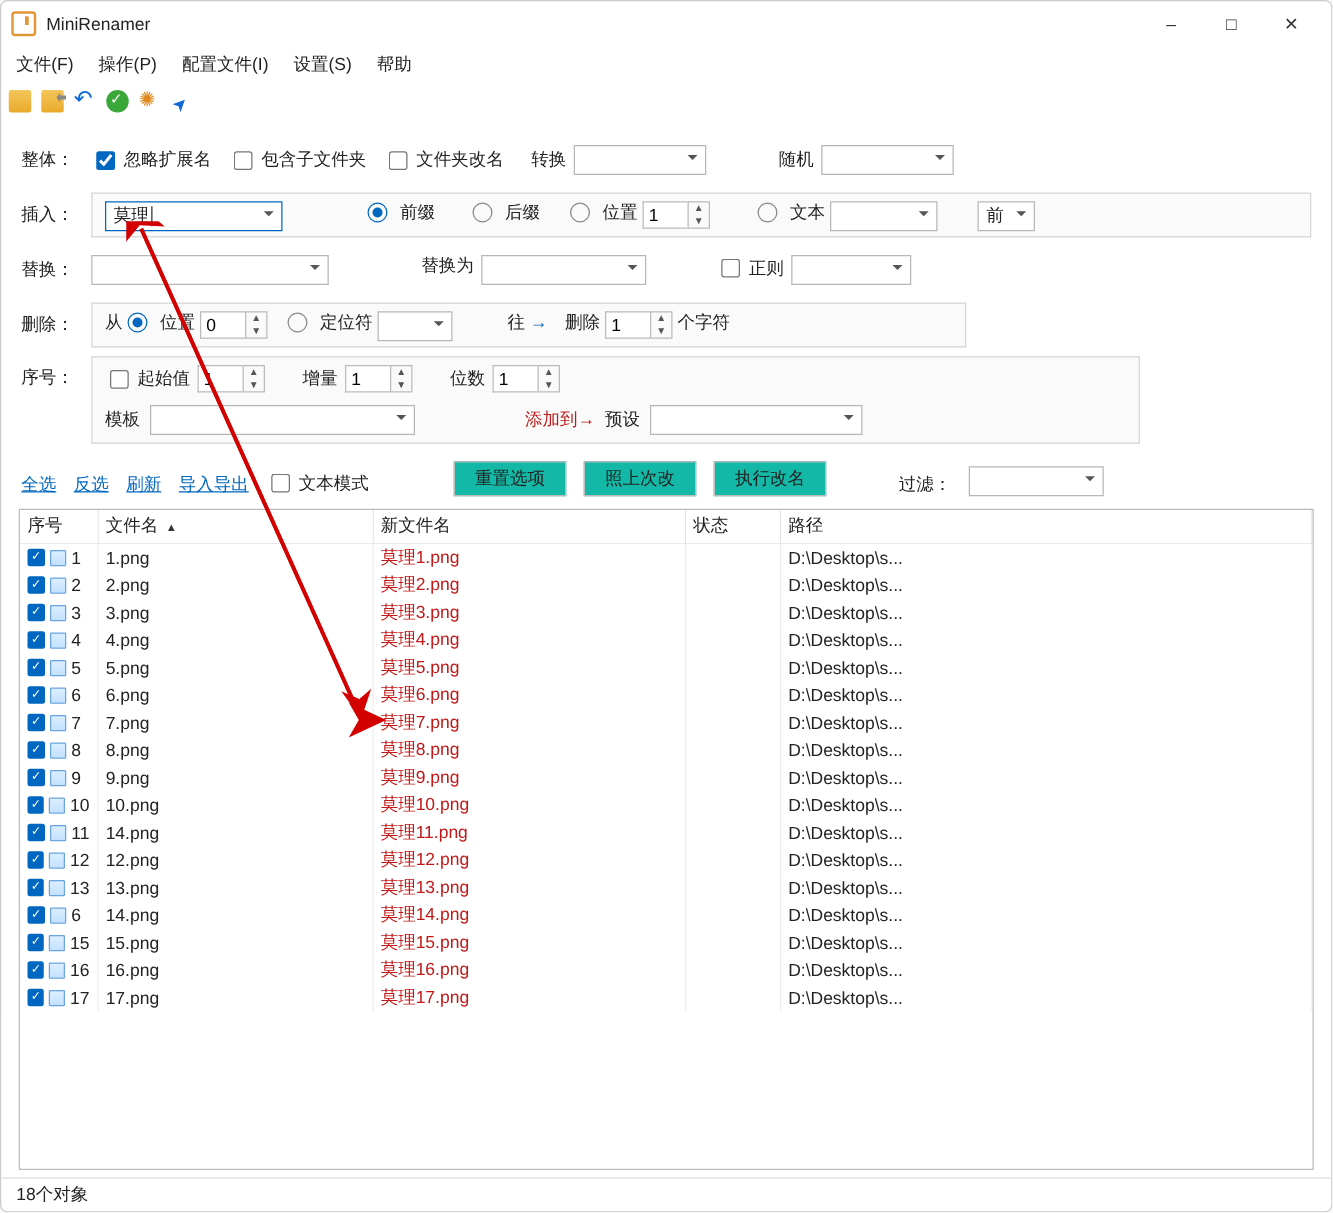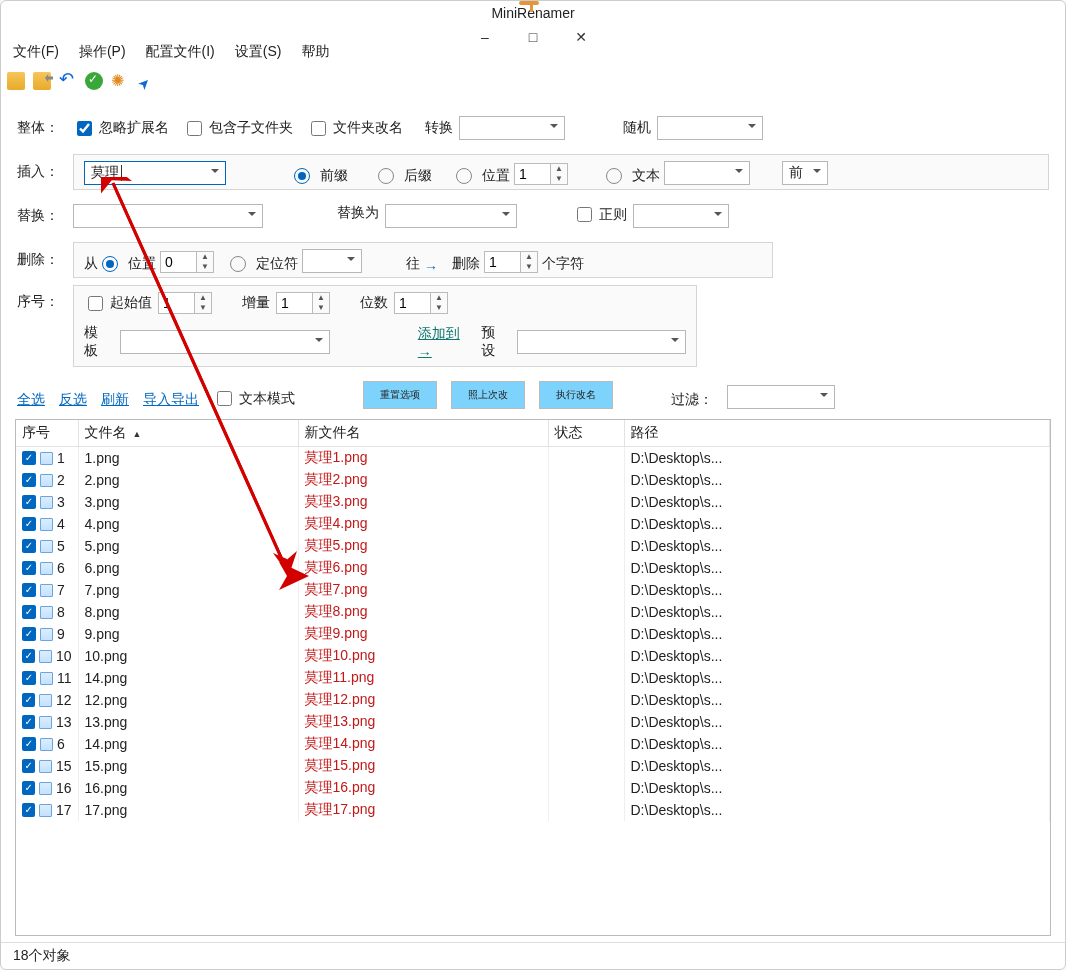--- a/index.html
+++ b/index.html
@@ -1,18 +1,18 @@
 <!DOCTYPE html>
 <html><head>
 <meta charset="utf-8">
 <style>
   * { box-sizing: border-box; font-family: "Microsoft YaHei", "Segoe UI", sans-serif; }
   body { margin: 0; width: 1066px; height: 970px; background: #f8f8f8; overflow: hidden; font-size: 14px; color: #222; position: relative; }
   .window { width: 1066px; height: 970px; background: #fff; border: 1px solid #ccc; border-radius: 6px; display: flex; flex-direction: column; position: relative; }
-  .titlebar { height: 36px; display: flex; align-items: center; padding: 0 8px; flex-direction: column; }
+  .titlebar { height: 36px; display: flex; align-items: center; padding: 0 8px; }
   .titlebar .app-icon { width: 20px; height: 20px; background: #fff; border: 2px solid #e2973a; border-radius: 3px; margin-right: 8px; position: relative; }
   .titlebar .app-icon::after { content: ""; position: absolute; top: 2px; right: 2px; width: 7px; height: 7px; background: #e2973a; transform: rotate(45deg); clip-path: polygon(0 30%, 70% 100%, 100% 70%, 30% 0); }
   .titlebar .title { flex: 1; font-size: 14px; }
   .titlebar .winctrl { display: flex; }
   .titlebar .winctrl span { width: 48px; height: 32px; display: inline-flex; align-items: center; justify-content: center; font-size: 14px; color: #333; cursor: default; }
   .menubar { height: 30px; display: flex; align-items: center; padding: 0 12px; gap: 20px; color: #222; }
   .menubar span { cursor: default; }
   .toolbar { height: 28px; display: flex; align-items: center; padding: 0 6px; gap: 8px; }
   .toolbar .ti { width: 18px; height: 18px; display: inline-block; }
   .ti.folder { background: linear-gradient(#f5c65a,#e9aa2b); border-radius: 2px; }
@@ -23,38 +23,38 @@
   .ti.check { background:#3aa73a; border-radius:50%; position: relative; }
   .ti.check::after { content:"✓"; color:#fff; font-size:12px; position:absolute; top:0; left:3px; }
   .ti.gear { color:#e08a1e; }
   .ti.gear::after { content:"✺"; font-size:16px; display:block; line-height:18px; }
   .ti.pin { color:#1069d6; }
   .ti.pin::after { content:"➤"; font-size:14px; display:block; transform: rotate(-45deg); line-height:18px; }
   .form-area { padding: 14px 16px 8px 16px; }
   .row { display: flex; align-items: center; min-height: 38px; }
   .row .lab { width: 56px; color: #222; }
   .row .content { flex: 1; }
-  .panel { border: 1px solid #d5d5d5; background: #fafafa; padding: 6px 10px; display: flex; align-items: flex-end; flex-wrap: wrap; gap: 4px; }
+  .panel { border: 1px solid #d5d5d5; background: #fafafa; padding: 6px 10px; display: flex; align-items: flex-start; flex-wrap: wrap; gap: 4px; }
   .combo, select.combo { height: 24px; border: 1px solid #b7b7b7; background: #fff; font-size: 14px; padding: 0 22px 0 6px; position: relative; display: inline-flex; align-items: center; }
   .combo.drop::after { content:""; position:absolute; right:6px; top:50%; transform: translateY(-50%); border:4px solid transparent; border-top-color:#555; }
   .combo.blue { border: 1px solid #0067c0; }
   .chk { display: inline-flex; align-items: center; gap: 4px; }
   .chk input[type=checkbox] { width: 15px; height: 15px; accent-color:#0067c0; }
   .rad { display: inline-flex; align-items: center; gap: 10px; }
   .rad .r { width: 16px; height: 16px; border: 1px solid #888; border-radius: 50%; display: inline-flex; align-items:center; justify-content:center; }
   .rad .r.on { border-color:#0067c0; }
   .rad .r.on::after { content:""; width:8px; height:8px; background:#0067c0; border-radius:50%; }
   .spin { display:inline-flex; align-items:center; }
   .spin input { width:36px; height:22px; border:1px solid #bbb; border-right:none; text-align:left; padding:0 4px; font-size:14px; }
   .spin .arrows { width:18px; height:22px; border:1px solid #bbb; display:flex; flex-direction:column; }
   .spin .arrows span { flex:1; font-size:8px; text-align:center; line-height:10px; color:#555; }
   .gap { display:inline-block; }
   .actions { display:flex; align-items:flex-end; padding: 6px 16px 10px 16px; gap: 14px; }
   .actions .link { color:#0067c0; text-decoration:underline; cursor:default; }
-  .btn { height: 28px; border:1px solid #bbb; background:#7dd3fc; padding: 0 16px; display:inline-flex; align-items:center; font-size:10px; }
+  .btn { height: 28px; border:1px solid #bbb; background:#14b8a6; padding: 0 16px; display:inline-flex; align-items:center; font-size:14px; }
   .table-wrap { margin: 0 14px 6px 14px; border:1px solid #bbb; flex:1; overflow:auto; background:#fff; }
   table { width:100%; border-collapse: collapse; table-layout: fixed; }
   th { text-align:left; font-weight:400; padding:4px 6px; border-right:1px solid #e2e2e2; border-bottom:1px solid #e2e2e2; background:#fff; font-size:14px; position: relative; }
   th.sorted::after { content:"▲"; font-size:9px; margin-left:6px; color:#333; }
   td { padding:2px 6px; border-right:1px solid #eee; font-size:14px; white-space:nowrap; overflow:hidden; text-overflow: ellipsis; }
   td.newname { color:#c21818; }
   .ck-cell { display:flex; align-items:center; gap:4px; }
   .ck-cell .cb { width:14px; height:14px; background:#0067c0; border-radius:2px; display:inline-flex; align-items:center; justify-content:center; }
   .ck-cell .cb::after { content:"✓"; color:#fff; font-size:10px; line-height:10px; }
   .ck-cell .fi { width:13px; height:13px; border:1px solid #6aa5de; background:linear-gradient(#dbeeff, #c4e1ff); border-radius:1px; }
@@ -212,21 +212,21 @@
               <span>▲</span>
               <span>▼</span>
             </span>
           </span>
         <span>个字符</span>
       </div>
     </div>
 
     <div class="row" style="margin-top:6px;align-items:flex-start">
       <span class="lab" style="padding-top:8px">序号：</span>
-      <div class="panel content" style="flex-direction:column;align-items:stretch;gap:10px;width:624px;flex:none">
+      <div class="panel content" style="flex-direction:column;align-items:stretch;gap:10px;width:839px;flex:none">
         <div style="display:flex;align-items:center;gap:6px">
           <label class="chk">
               <input type="checkbox" style="">
               <span>起始值</span>
             </label>
           <span class="spin">
               <input value="1" style="">
               <span class="arrows">
                 <span>▲</span>
                 <span>▼</span>
@@ -248,21 +248,21 @@
               <span class="arrows">
                 <span>▲</span>
                 <span>▼</span>
               </span>
             </span>
         </div>
         <div style="display:flex;align-items:center;gap:8px">
           <span>模板</span>
           <span class="combo drop" style="width:212px"></span>
           <span class="gap" style="width:72px"></span>
-          <span style="color:#0f766e;text-decoration:underline">添加到→</span>
+          <span style="color:#b91c1c;">添加到→</span>
           <span>预设</span>
           <span class="combo drop" style="width:170px"></span>
         </div>
       </div>
     </div>
   </div>
 
   <div class="actions">
     <span class="link">全选</span>
     <span class="link">反选</span>

